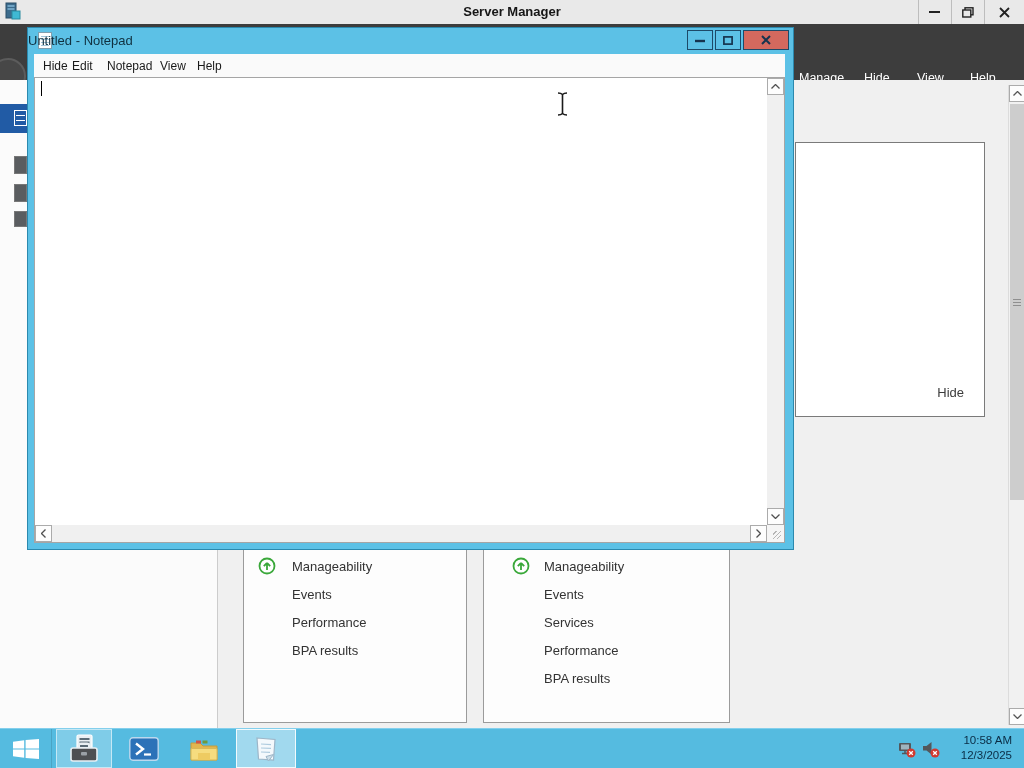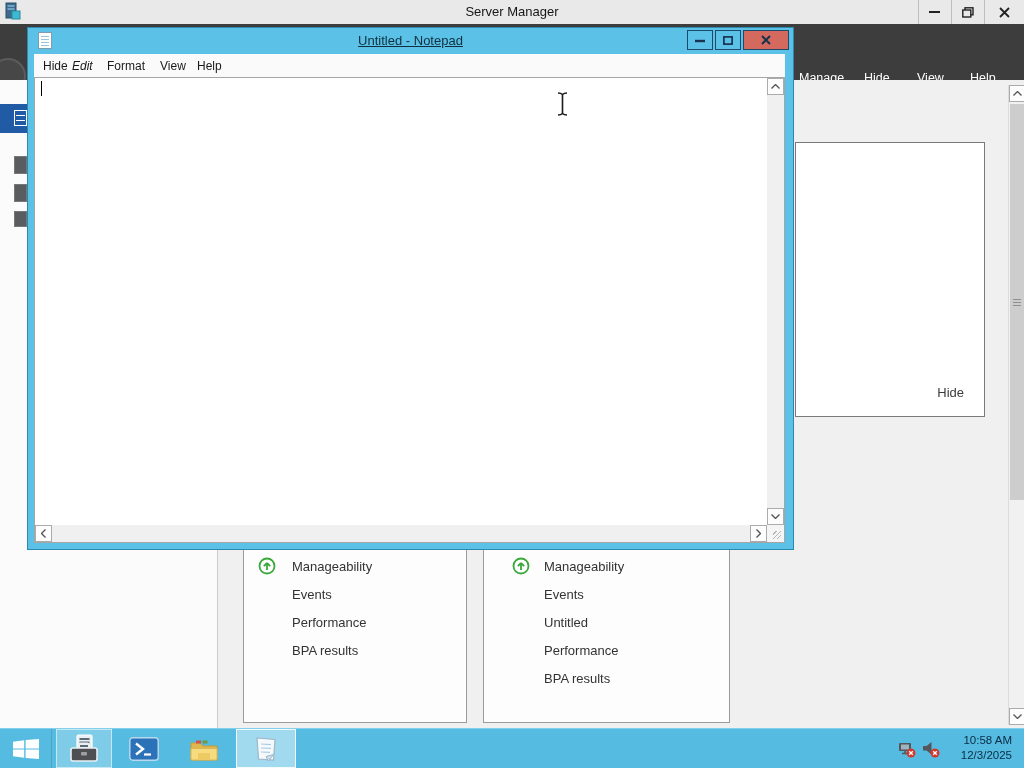--- a/index.html
+++ b/index.html
@@ -2,21 +2,21 @@
 <html><head>
 <meta charset="utf-8">
 <style>
   * { margin:0; padding:0; box-sizing:border-box; }
   html,body { width:1024px; height:768px; overflow:hidden; }
   body { font-family:"Liberation Sans", sans-serif; }
   #canvas { position:relative; width:1024px; height:768px; background:#f0f0f0; overflow:hidden; }
   .abs { position:absolute; }
 
   
-  .sm-titlebar { left:0; top:0; width:1024px; height:24px; background:#e9e9e9; }
+  .sm-titlebar { left:0; top:0; width:1024px; height:24px; background:#e9e9e9;font-weight:bold; }
   .sm-title { left:0; top:4px; width:1024px; text-align:center; font-size:13px; color:#151515; }
   .sm-appicon { left:3px; top:2px; width:19px; height:20px; }
   .sm-winbtn { top:0; height:24px; width:32px; display:flex; align-items:center; justify-content:center; border-left:1px solid #bdbdbd; }
   .sm-navbar { left:0; top:24px; width:1024px; height:56px; background:#3d3d3d; }
   .sm-back { left:-10px; top:34px; width:36px; height:36px; border-radius:50%; background:#474747; border:2px solid #5c5c5c; }
   .sm-navitem { top:47px; font-size:12.5px; color:#ffffff; cursor:default; }
   .sm-content { left:0; top:80px; width:1024px; height:648px; background:#f0f0f0; }
   .sm-sidebar { left:0; top:80px; width:218px; height:648px; background:#fbfbfb; border-right:1px solid #cccccc; }
   .sm-sel-row { left:0; top:24px; width:218px; height:29px; background:#215ba5; }
   .sb-dash-icon { left:14px; top:6px; width:13px; height:16px; border:1.5px solid #ffffff; }
@@ -36,21 +36,21 @@
   
   .sm-vscroll { left:1008px; top:85px; width:16px; height:640px; background:#f1f1f1; border-left:1px solid #dcdcdc; }
   .sb-arrowbox { position:absolute; left:0; width:16px; height:17px; background:#fdfdfd; border:1px solid #ababab; display:flex; align-items:center; justify-content:center; }
   .sm-thumb { position:absolute; left:1px; top:19px; width:14px; height:396px; background:#cdcdcd; }
   .grip-lines { position:absolute; left:3px; width:8px; height:7px;
     background:repeating-linear-gradient(#8f8f8f 0 1px, transparent 1px 3px); }
 
   
   .np-window { left:28px; top:28px; width:765px; height:521px; background:#5cc1e6; box-shadow:0 0 0 1px #2b89ae; z-index:10; }
   .np-titlebar { left:0; top:0; width:765px; height:26px; }
-  .np-title { left:0; top:5px; width:765px; text-align:center; font-size:13px; color:#10303f;text-decoration:underline; }
+  .np-title { left:0; top:5px; width:765px; font-size:13px; color:#10303f; }
   .np-docicon { left:10px; top:4px; width:14px; height:17px; background:#fdfefe; border:1px solid #7e9eae; }
   .np-docicon i { position:absolute; left:2px; right:2px; border-top:1px solid #9fc4d8; }
   .np-btn { top:2px; height:20px; border:1px solid #1d4a68; display:flex; align-items:center; justify-content:center; }
   .np-btn.min { left:659px; width:26px; }
   .np-btn.max { left:687px; width:26px; }
   .np-btn.close { left:715px; width:46px; background:#d4695e; }
   .np-client { left:6px; top:26px; width:751px; height:489px; background:#fafafa; }
   .np-menubar { position:absolute; left:0; top:0; width:751px; height:23px; background:#fafafa; }
   .np-menuitem { position:absolute; top:5px; font-size:12px; color:#1a1a1a; }
   .np-editorwrap { position:absolute; left:0; top:23px; width:751px; height:466px; border:1px solid #a5a5a5; background:#ffffff; }
@@ -143,21 +143,21 @@
 
   <div class="abs tile" style="left:483px; width:247px;">
     <div class="tile-icon" style="left:28px; top:76px;">
       <svg width="18" height="18" viewBox="0 0 18 18">
         <circle cx="9" cy="9" r="7.5" fill="#ffffff" stroke="#3aa83a" stroke-width="1.8"></circle>
         <path d="M9,13 L9,6 M9,6 L5.8,9.2 M9,6 L12.2,9.2" stroke="#3aa83a" stroke-width="1.8" fill="none"></path>
       </svg>
     </div>
     <div class="tile-row" style="left:60px; top:76px;">Manageability</div>
     <div class="tile-row" style="left:60px; top:104px;">Events</div>
-    <div class="tile-row" style="left:60px; top:132px;">Untitled</div>
+    <div class="tile-row" style="left:60px; top:132px;">Services</div>
     <div class="tile-row" style="left:60px; top:160px;">Performance</div>
     <div class="tile-row" style="left:60px; top:188px;">BPA results</div>
   </div>
 
   <div class="abs flyout">
     <span class="flyout-hide">Hide</span>
   </div>
 
   <div class="abs sm-vscroll">
     <div class="sb-arrowbox" style="top:0;">
@@ -197,22 +197,22 @@
       <div class="abs np-btn close">
         <svg width="10" height="10" viewBox="0 0 10 10">
             <path d="M1,1 L9,9 M9,1 L1,9" stroke="#16344f" stroke-width="2"></path>
           </svg>
       </div>
     </div>
 
     <div class="abs np-client">
       <div class="np-menubar">
         <span class="np-menuitem" style="left:9px;">Hide</span>
-        <span class="np-menuitem" style="left:38px;font-style:italic;">Edit</span>
-        <span class="np-menuitem" style="left:73px;">Format</span>
+        <span class="np-menuitem" style="left:38px;">Edit</span>
+        <span class="np-menuitem" style="left:73px;">Notepad</span>
         <span class="np-menuitem" style="left:126px;">View</span>
         <span class="np-menuitem" style="left:163px;">Help</span>
       </div>
 
       <div class="np-editorwrap">
         <div class="np-textarea"></div>
         <div class="np-caret"></div>
 
         <div class="np-vscroll">
           <div class="np-arrow" style="left:0; top:0;">

